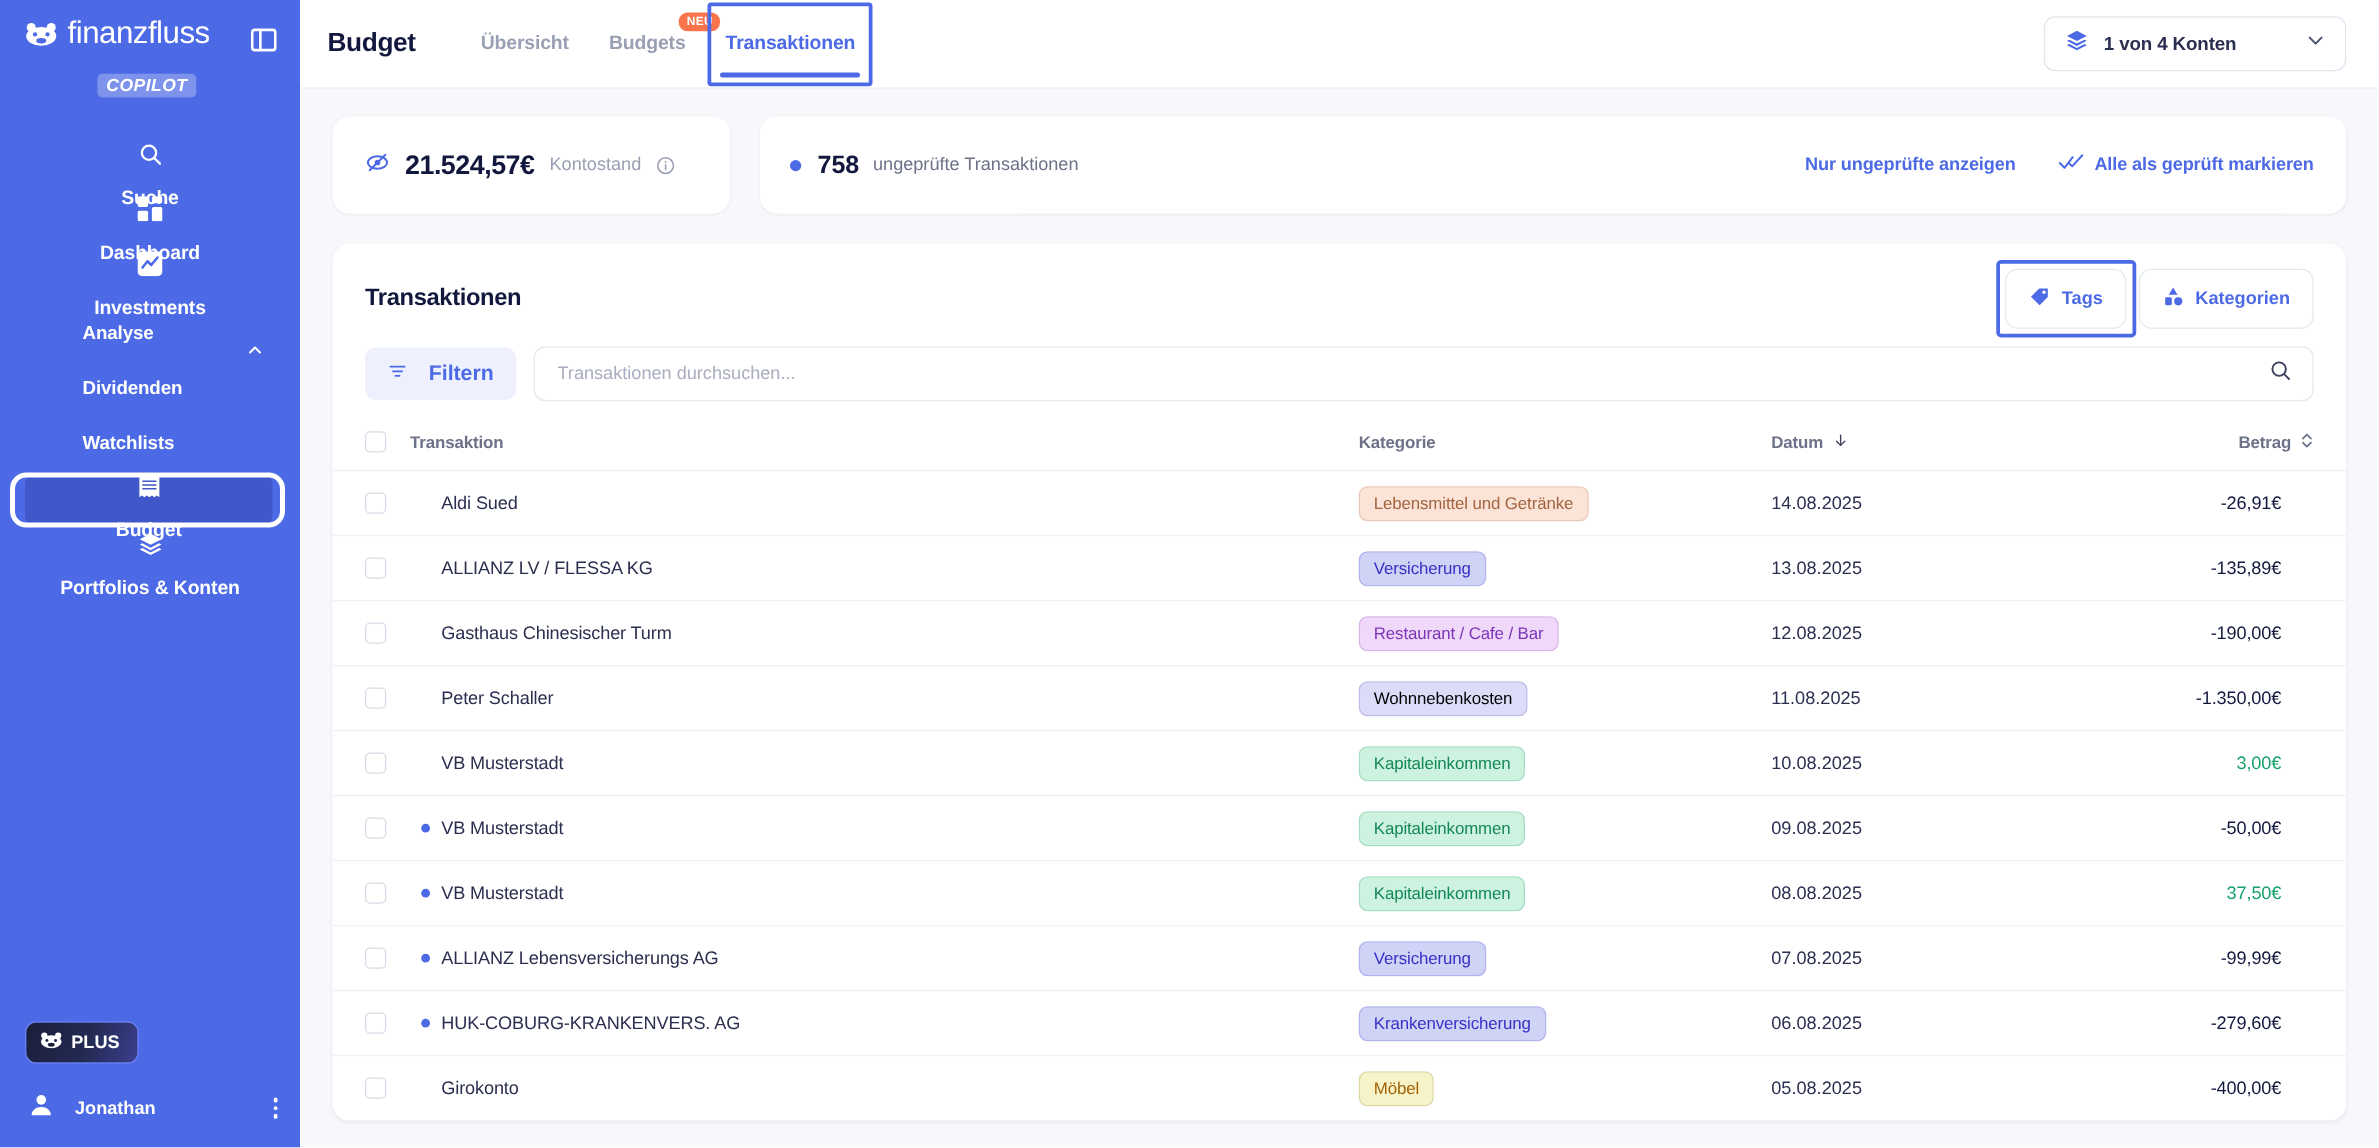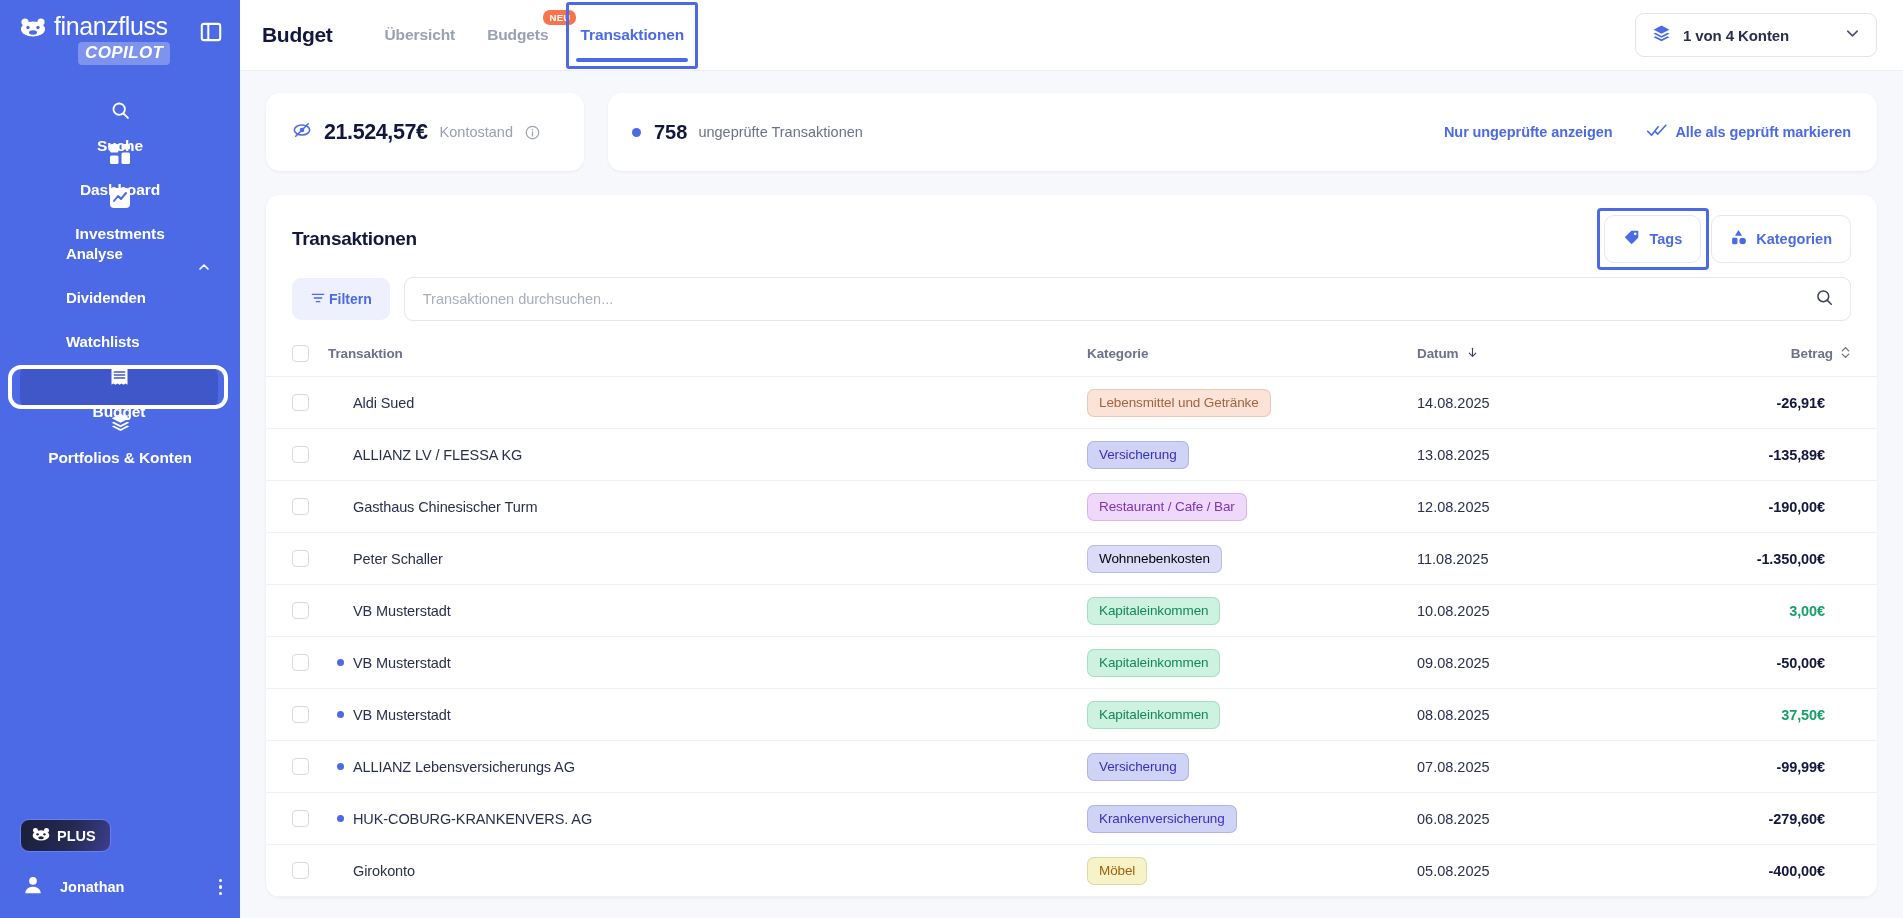--- a/index.html
+++ b/index.html
@@ -19,24 +19,24 @@
   .brand-row {
     display: flex; align-items: flex-start; justify-content: space-between;
     padding: 14px 16px 0 20px;
   }
   .brand { display: flex; flex-direction: column; align-items: flex-start; }
   .brand-top { display: flex; align-items: center; gap: 8px; }
   .hippo { width: 26px; height: 20px; position: relative; flex: 0 0 auto; }
   .hippo svg { display: block; }
   .brand-name { font-size: 25px; font-weight: 400; letter-spacing: -0.4px; color: #fff; line-height: 1; }
   .copilot {
-    margin-left: 58px; margin-top: 3px;
+    margin-left: 58px; margin-top: 20px;
     background: rgba(255,255,255,0.28);
     border-radius: 4px; padding: 1px 7px 2px;
-    font-size: 17px; font-weight: 700; font-style: italic;
+    font-size: 14px; font-weight: 700; font-style: italic;
     letter-spacing: 0.4px; color: #fff;
   }
   .panel-toggle { width: 26px; height: 26px; margin-top: 5px; cursor: pointer; }
 
   .nav { margin-top: 34px; display: flex; flex-direction: column; }
   .nav-item {
     display: flex; align-items: center; gap: 16px;
     height: 44px; padding: 0 18px; margin: 0 10px;
     border-radius: 10px; cursor: pointer; position: relative; flex-direction: column;
   }
@@ -142,23 +142,23 @@
     border: 1px solid #e5e7ef; border-radius: 10px; background: #fff;
     padding: 0 18px; font-size: 14.5px; font-weight: 600; color: #4c6ae5; cursor: pointer;
   }
   .tags-outline {
     position: absolute; left: -7px; top: -7px; width: 112px; height: 62px;
     border: 3px solid #4c6ae5; border-radius: 4px; pointer-events: none;
   }
 
   .search-row { display: flex; align-items: center; gap: 14px; padding: 16px 26px 18px 26px; }
   .filter-btn {
-    display: flex; align-items: center; gap: 3px; height: 42px;
+    display: flex; align-items: center; gap: 17px; height: 42px;
     background: #eef0fd; border-radius: 9px; padding: 0 18px;
-    font-size: 14px; font-weight: 600; color: #4c6ae5; cursor: pointer;
+    font-size: 17px; font-weight: 600; color: #4c6ae5; cursor: pointer;
   }
   .search-box {
     flex: 1; height: 44px; border: 1px solid #e5e7ef; border-radius: 9px;
     display: flex; align-items: center; padding: 0 16px 0 18px; background: #fff;
   }
   .search-box input {
     flex: 1; border: 0; outline: 0; font-size: 14.5px;
     font-family: "Liberation Sans", sans-serif; color: #2b2f4f; background: transparent;
   }
   .search-box input::placeholder { color: #a9adbf; }
@@ -185,21 +185,21 @@
   }
   .tx-cell { display: flex; align-items: center; gap: 9px; padding-left: 9px; }
   .tx-dot { width: 7px; height: 7px; border-radius: 50%; background: #4c6ae5; flex: 0 0 7px; }
   .tx-dot.hidden { visibility: hidden; }
   .tx-name { font-size: 14.5px; color: #2b2f4f; letter-spacing: -0.1px; }
   .badge {
     display: inline-block; padding: 5px 11px 6px; border-radius: 7px;
     font-size: 13.5px; font-weight: 500; letter-spacing: -0.1px; cursor: pointer;
   }
   .date-cell { font-size: 14.5px; color: #2b2f4f; }
-  .amt { font-size: 14.5px; font-weight: 700; text-align: right; padding-right: 26px; letter-spacing: -0.1px; }
+  .amt { font-size: 14.5px; font-weight: 400; text-align: right; padding-right: 26px; letter-spacing: -0.1px; }
   .amt.neg { color: #12173d; }
   .amt.pos { color: #17a06a; }
 </style>
 </head>
 <body>
 
 <div class="app">
 
   <aside class="sidebar">
     <div class="brand-row">

